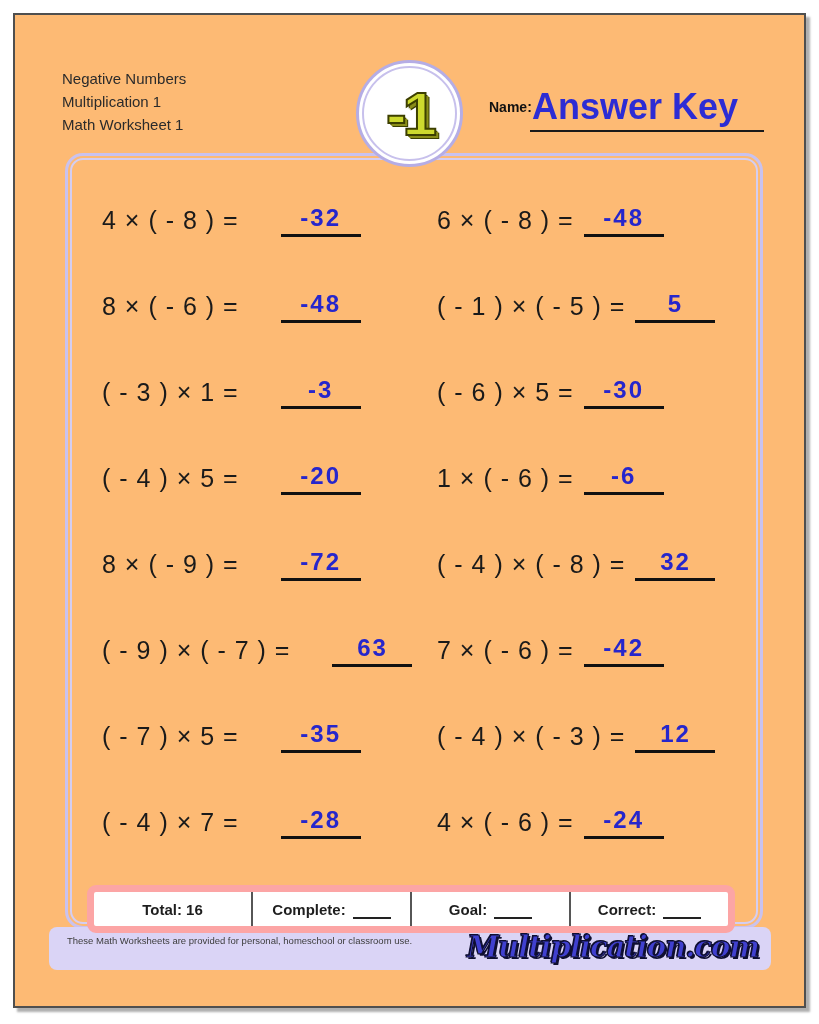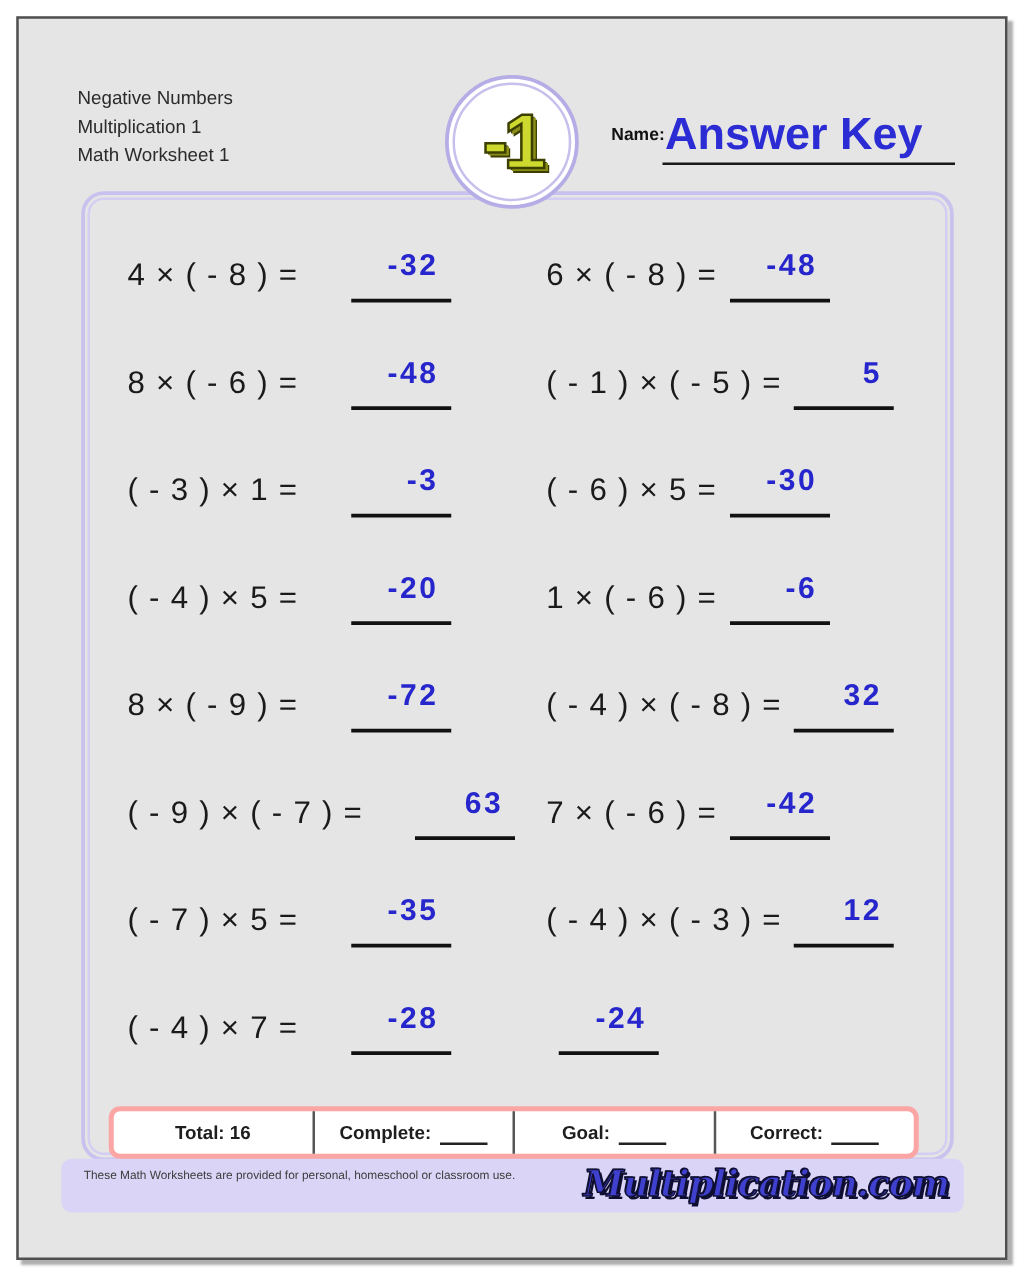--- a/index.html
+++ b/index.html
@@ -1,20 +1,20 @@
 <!DOCTYPE html>
 <html><head>
 <meta charset="utf-8">
 <style>
   html,body{margin:0;padding:0;background:#ffffff;}
   body{width:819px;height:1024px;position:relative;overflow:hidden;
        font-family:"Liberation Sans", sans-serif;}
 
   .page{position:absolute;left:13px;top:13px;width:789px;height:991px;
-        background:#e5e5e5;border:2px solid #4f4f4f;
+        background:#fdba74;border:2px solid #4f4f4f;
         box-shadow:4px 4px 2px rgba(110,110,110,0.55);}
 
   
   .hdr-lines{position:absolute;left:47px;top:52px;font-size:15px;color:#2b2b2b;line-height:23px;}
 
   .logo-circle{position:absolute;left:341px;top:45px;width:101px;height:101px;
                border:3px solid #b5ade5;border-radius:50%;background:#fff;z-index:3;}
   .logo-circle::before{content:"";position:absolute;inset:3px;border:2px solid #c7c0ec;border-radius:50%;}
   .logo-num{position:absolute;inset:0;display:flex;align-items:center;justify-content:center;
             font-size:62px;font-weight:bold;color:#cdd92e;letter-spacing:-4px;
@@ -30,26 +30,26 @@
   .main-border{position:absolute;left:50px;top:138px;width:692px;height:770px;
                border:3px solid #c9c2ef;border-radius:18px;}
   .main-border::before{content:"";position:absolute;inset:2px;border:2px solid #d4cef2;border-radius:13px;}
 
   .problems{position:absolute;left:50px;top:138px;width:692px;height:770px;z-index:2;
             padding-top:24px;box-sizing:border-box;}
   .prob-row{display:flex;height:86px;align-items:center;padding-left:37px;}
   .prob{display:flex;align-items:center;}
   .prob.left{width:335px;flex-shrink:0;gap:32px;}
   .expr{font-size:25px;color:#1a1a1a;letter-spacing:1px;white-space:pre;}
-  .ans-line{display:inline-block;min-width:60px;margin-left:10px;padding:0 10px 12px;
-            border-bottom:3px solid #111;text-align:right;}
+  .ans-line{display:inline-block;min-width:60px;margin-left:10px;padding:0 10px 2px;
+            border-bottom:3px solid #111;text-align:center;}
   .ans{font-size:24px;font-weight:bold;color:#2626cc;letter-spacing:2px;}
 
   
-  .stats{display:flex;height:34px;margin:20px 22px 0;border:4px solid #fca5a5;border-radius:9px;
+  .stats{display:flex;height:34px;margin:20px 22px 0;border:7px solid #fca5a5;border-radius:9px;
          align-items:stretch;background:#fff;text-align:right;}
   .stat-cell{flex:1;display:flex;align-items:center;justify-content:center;
              font-size:15px;font-weight:bold;color:#1e1e1e;}
   .stat-cell + .stat-cell{border-left:2px solid #565656;}
   .stat-blank{display:inline-block;width:38px;border-bottom:2px solid #222;height:12px;
               margin-left:7px;transform:translateY(3px);}
 
   
   .footer-band{position:absolute;left:34px;top:912px;width:722px;height:43px;
                background:#dad4f6;border-radius:8px;}
@@ -152,20 +152,21 @@
           <span class="expr">( - 4 ) × ( - 3 ) =</span>
           <span class="ans-line"><span class="ans">12</span></span>
         </div>
       </div>
       <div class="prob-row">
         <div class="prob left">
           <span class="expr">( - 4 ) × 7 =</span>
           <span class="ans-line"><span class="ans">-28</span></span>
         </div>
         <div class="prob right">
+          <span class="expr">4 × ( - 6 ) =</span>
           <span class="ans-line"><span class="ans">-24</span></span>
         </div>
       </div>
       <div class="stats">
         <div class="stat-cell">
           <span>Total: 16</span>
         </div>
         <div class="stat-cell">
           <span>Complete:</span>
           <span class="stat-blank"></span>

